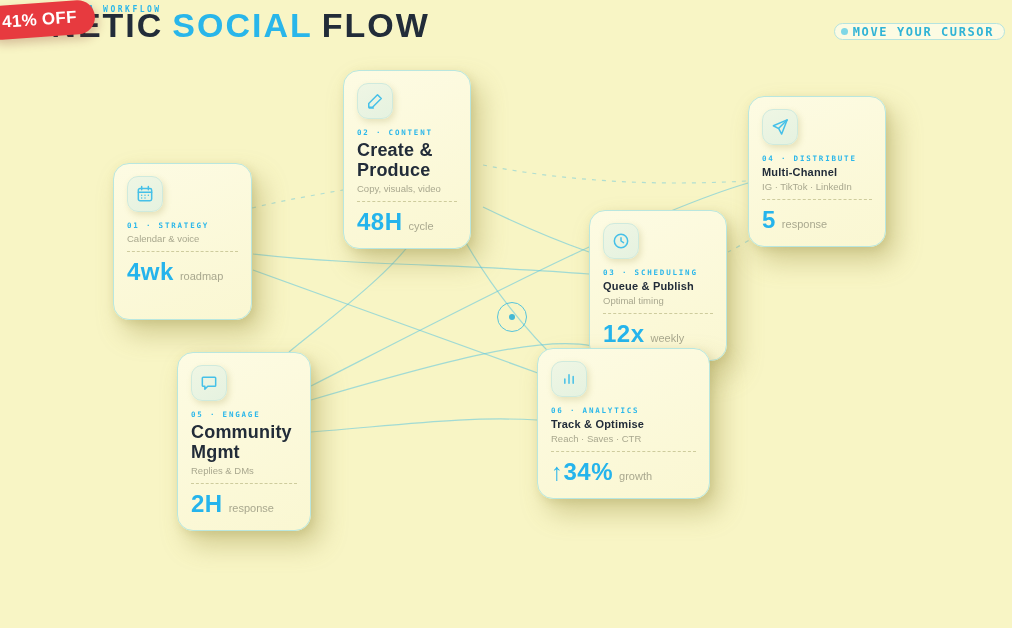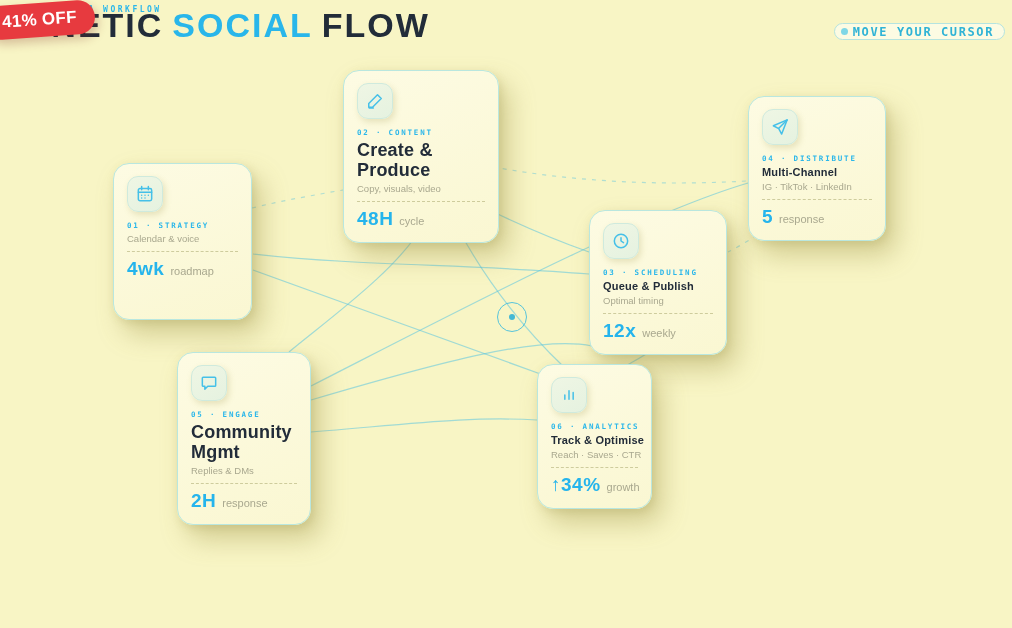--- a/index.html
+++ b/index.html
@@ -51,25 +51,25 @@
     letter-spacing:1.6px;color:#2fb3d6;white-space:nowrap;
   }
   
   .card{
     position:absolute;z-index:10;padding:12px 13px;
     background:linear-gradient(160deg,#fdfbe3,#faf7d2);
     border:1px solid #b9e7df;border-radius:16px;
     box-shadow:10px 14px 26px rgba(150,140,60,.38),2px 3px 8px rgba(150,140,60,.18);
   }
   .c1{left:113px;top:163px;width:139px;min-height:157px;}
-  .c2{left:343px;top:70px; width:156px;min-height:153px;}
+  .c2{left:343px;top:70px; width:128px;min-height:153px;}
   .c3{left:589px;top:210px;width:138px;min-height:137px;}
   .c4{left:748px;top:96px; width:138px;min-height:139px;}
   .c5{left:177px;top:352px;width:134px;min-height:147px;}
-  .c6{left:537px;top:364px;width:115px;min-height:139px;}
+  .c6{left:537px;top:348px;width:173px;min-height:139px;}
   .tile{
     width:36px;height:36px;border-radius:11px;display:flex;align-items:center;justify-content:center;
     background:linear-gradient(150deg,#eff6e4,#e5f2e0);
     border:1px solid #cfeadd;box-shadow:2px 3px 6px rgba(150,140,60,.22);
     color:#45c0e8;
   }
   .tile svg{display:block;}
   .step{
     margin-top:9px;font-family:"DejaVu Sans Mono",monospace;
     font-size:7.5px;font-weight:bold;letter-spacing:1.8px;color:#2bb7ea;white-space:nowrap;
@@ -77,21 +77,21 @@
   .ttl{
     margin:3px 0 0 0;font-size:18px;line-height:1.12;font-weight:bold;
     letter-spacing:.2px;color:#222c39;
   }
   .card--wide .ttl{font-size:11px;white-space:nowrap;}
   .sub{margin:3px 0 0 0;font-size:9.5px;color:#a9a88f;white-space:nowrap;}
   .stat{
     margin-top:7px;padding-top:6px;border-top:1px dashed rgba(170,168,110,.55);
     display:flex;align-items:baseline;gap:6px;
   }
-  .val{font-size:19px;font-weight:bold;letter-spacing:.5px;color:#25b4ec;white-space:nowrap;}
+  .val{font-size:24px;font-weight:bold;letter-spacing:.5px;color:#25b4ec;white-space:nowrap;}
   .unit{font-size:11px;color:#a9a88f;white-space:nowrap;}
 </style>
 </head>
 <body>
 
 <div class="stage">
 
   <svg class="lines" viewBox="0 0 1012 628" aria-hidden="true">
     <path d="M253,254 C360,266 470,264 589,274"></path>
     <path d="M253,270 C350,305 460,345 546,376"></path>

